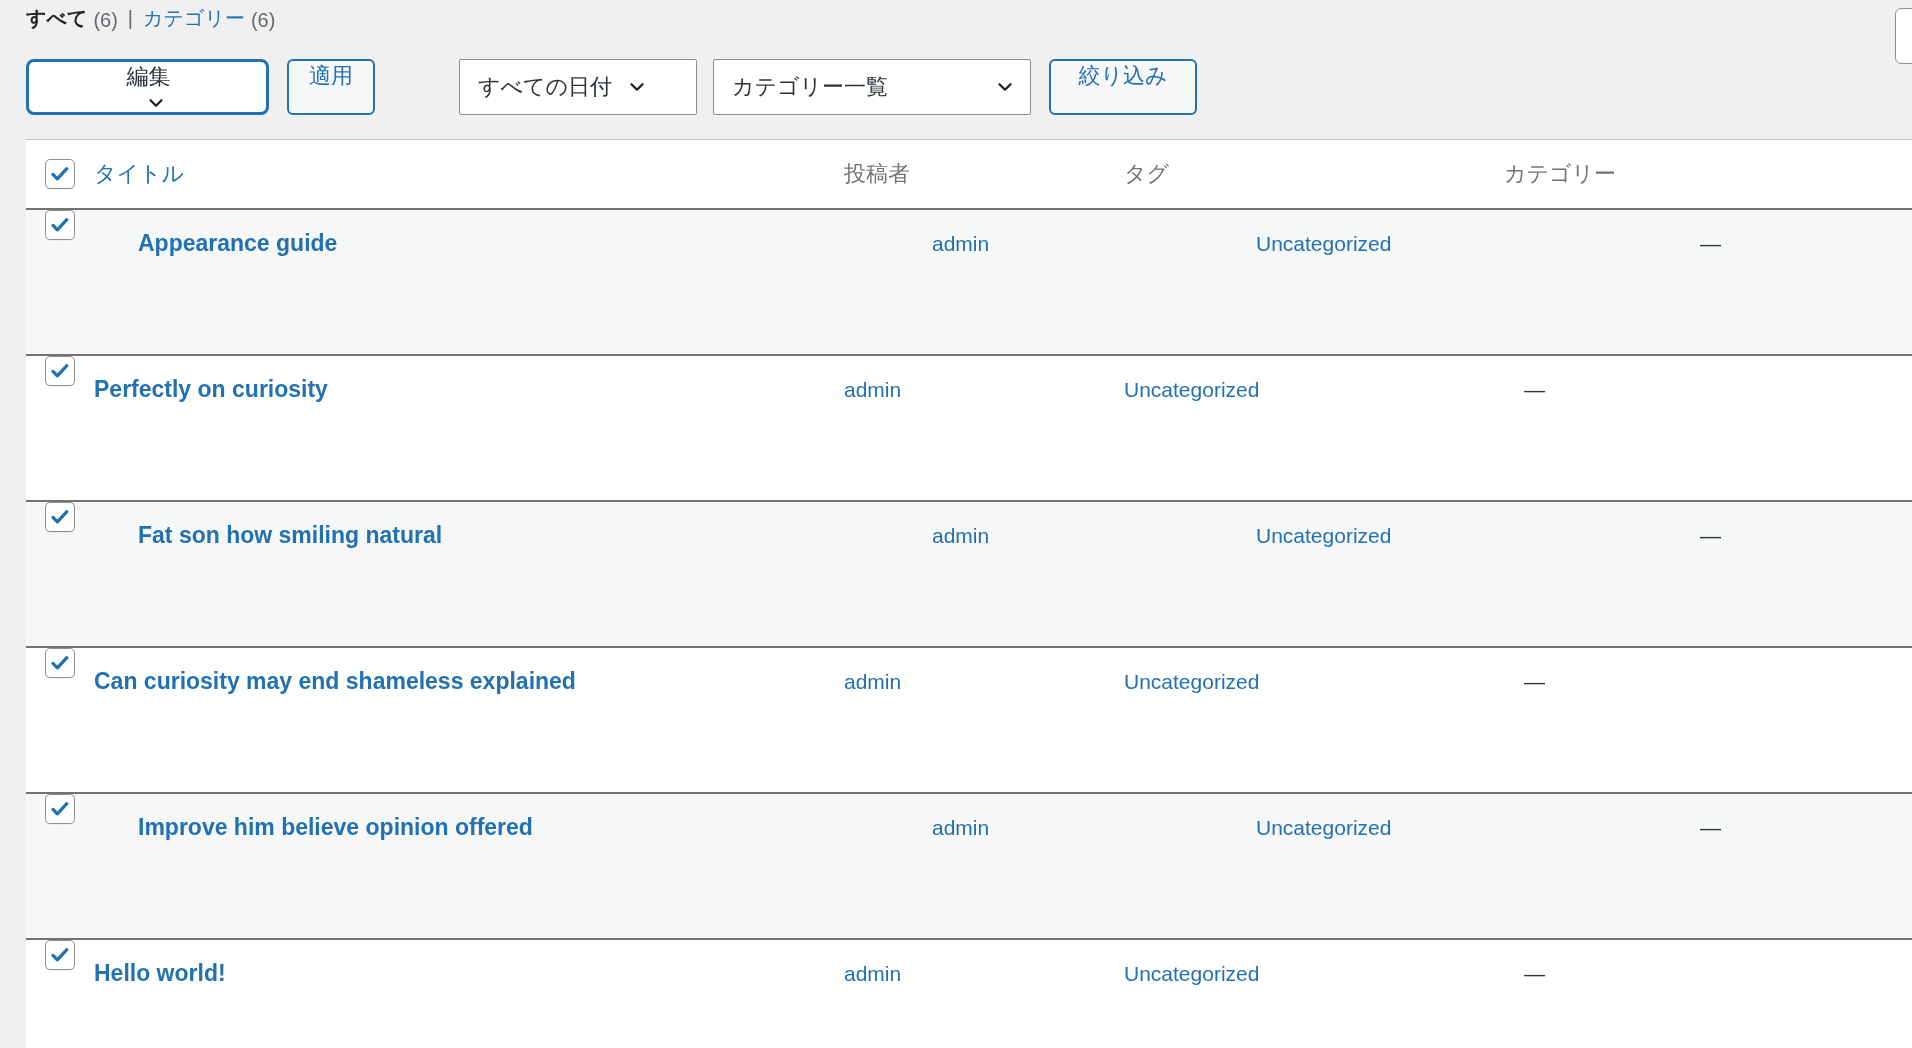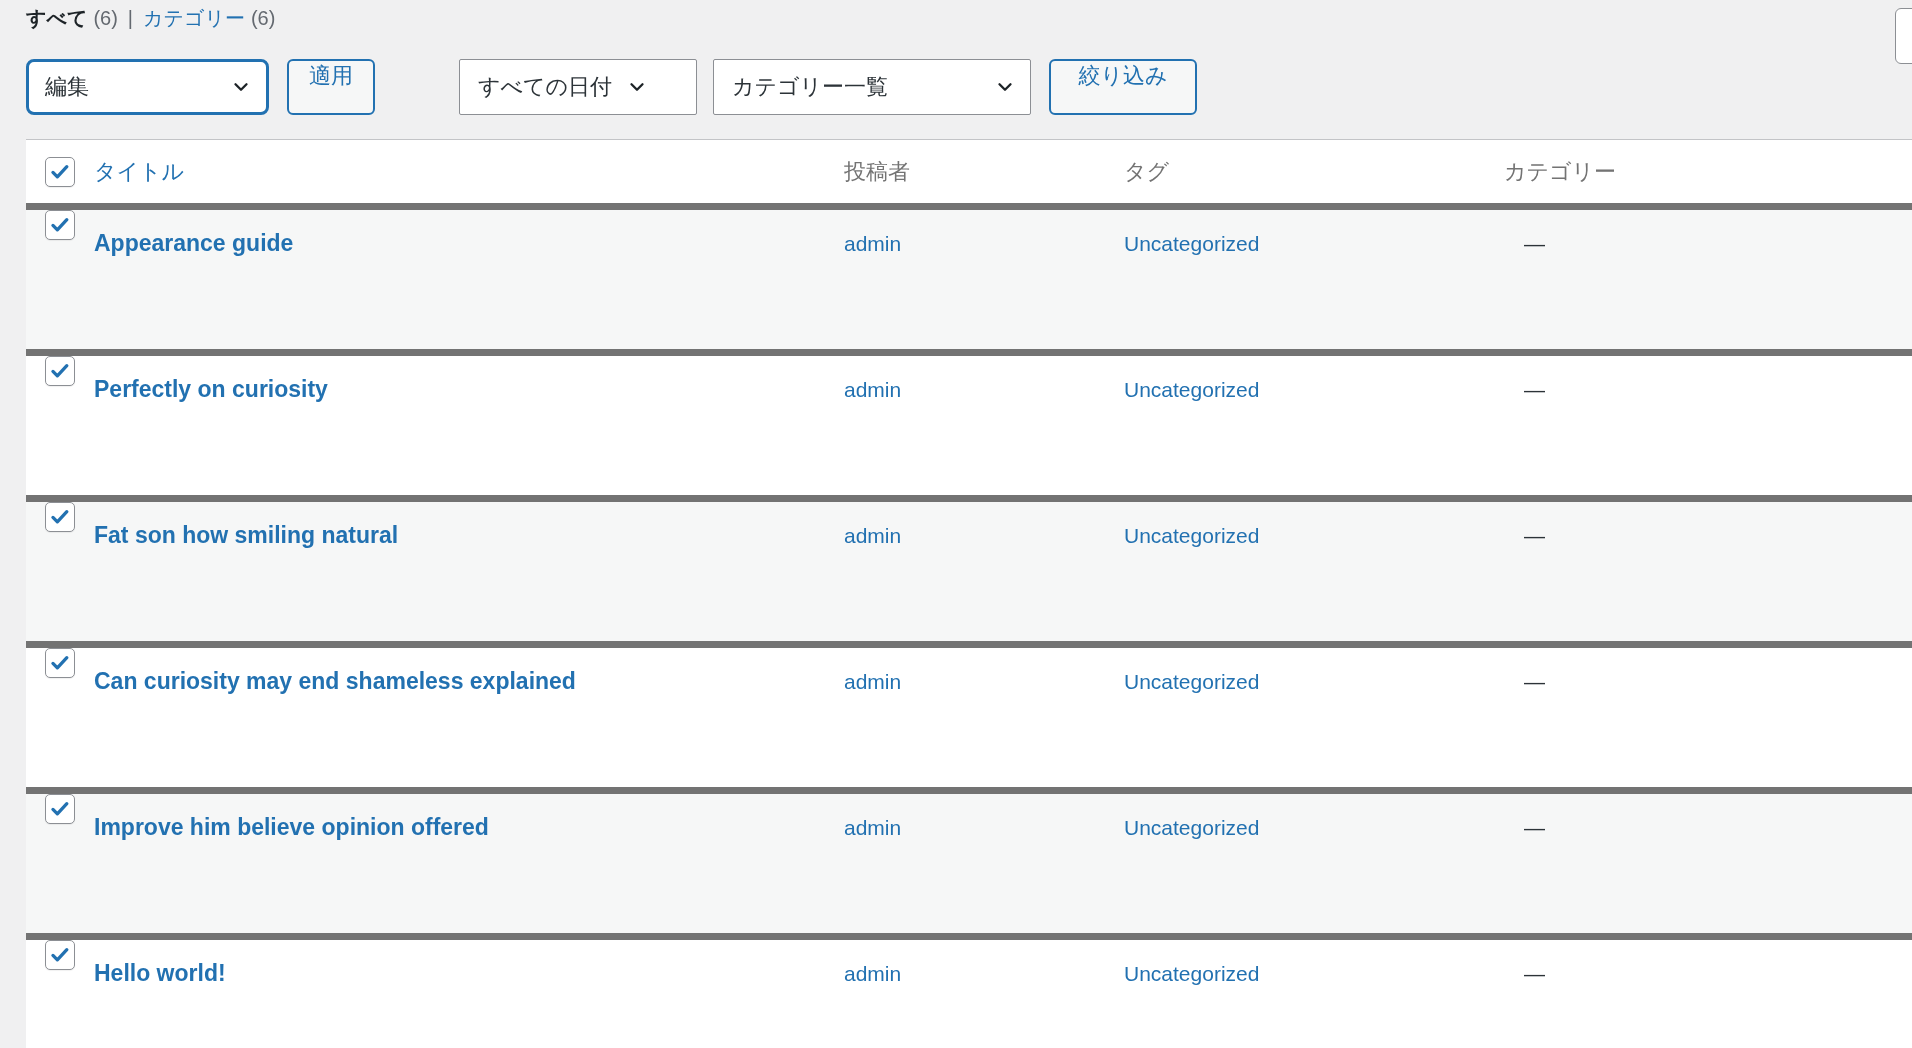--- a/index.html
+++ b/index.html
@@ -26,21 +26,21 @@
     position: absolute;
     left: 26px;
     top: 0px;
     height: 36px;
     display: flex;
     align-items: center;
     font-size: 20px;
     color: #3c434a;
     white-space: nowrap;
   }
-  .subsubsub .item { display: inline-flex; align-items: center; }
+  .subsubsub .item { display: inline-flex; align-items: flex-end; }
   .subsubsub .cur-label {
     font-weight: 700;
     color: #1d2327;
     font-size: 20px;
   }
   .subsubsub .link-label {
     color: #2271b1;
     font-size: 20px;
     cursor: pointer;
   }
@@ -92,20 +92,21 @@
     flex: none;
   }
   .wp-select .chev svg { display: block; }
 
   #bulk-action-select {
     width: 243px;
     border: 3px solid #2271b1;
     padding-left: 16px;
     justify-content: space-between;
     border-radius: 8px;
+    flex-direction: column;
   }
 
   .wp-button {
     height: 56px;
     background: #f6f7f7;
     border: 2px solid #2271b1;
     border-radius: 6px;
     color: #2271b1;
     font-size: 22px;
     font-family: inherit;
@@ -141,31 +142,31 @@
     top: 139px;
     width: 1886px;
     border-top: 1px solid #c3c4c7;
     background: #fff;
   }
 
   .tbl-row {
     display: flex;
     align-items: flex-start;
     width: 100%;
-    border-bottom: 7px solid #737373;
+    border-bottom: 2px solid #737373;
     background: #fff;
   }
 
   #table-header-row {
     height: 70px;
     align-items: center;
     background: #fff;
   }
 
-  .tbl-row.alt { background: #f6f7f7; }
+  .tbl-row.alt { background: #f6f7f7; gap: 44px; }
   .tbl-row.data { height: 146px; }
 
   .cell { display: flex; align-items: flex-start; }
 
   .col-cb {
     width: 68px;
     flex: none;
     padding-top: 0;
     display: flex;
     justify-content: center;

